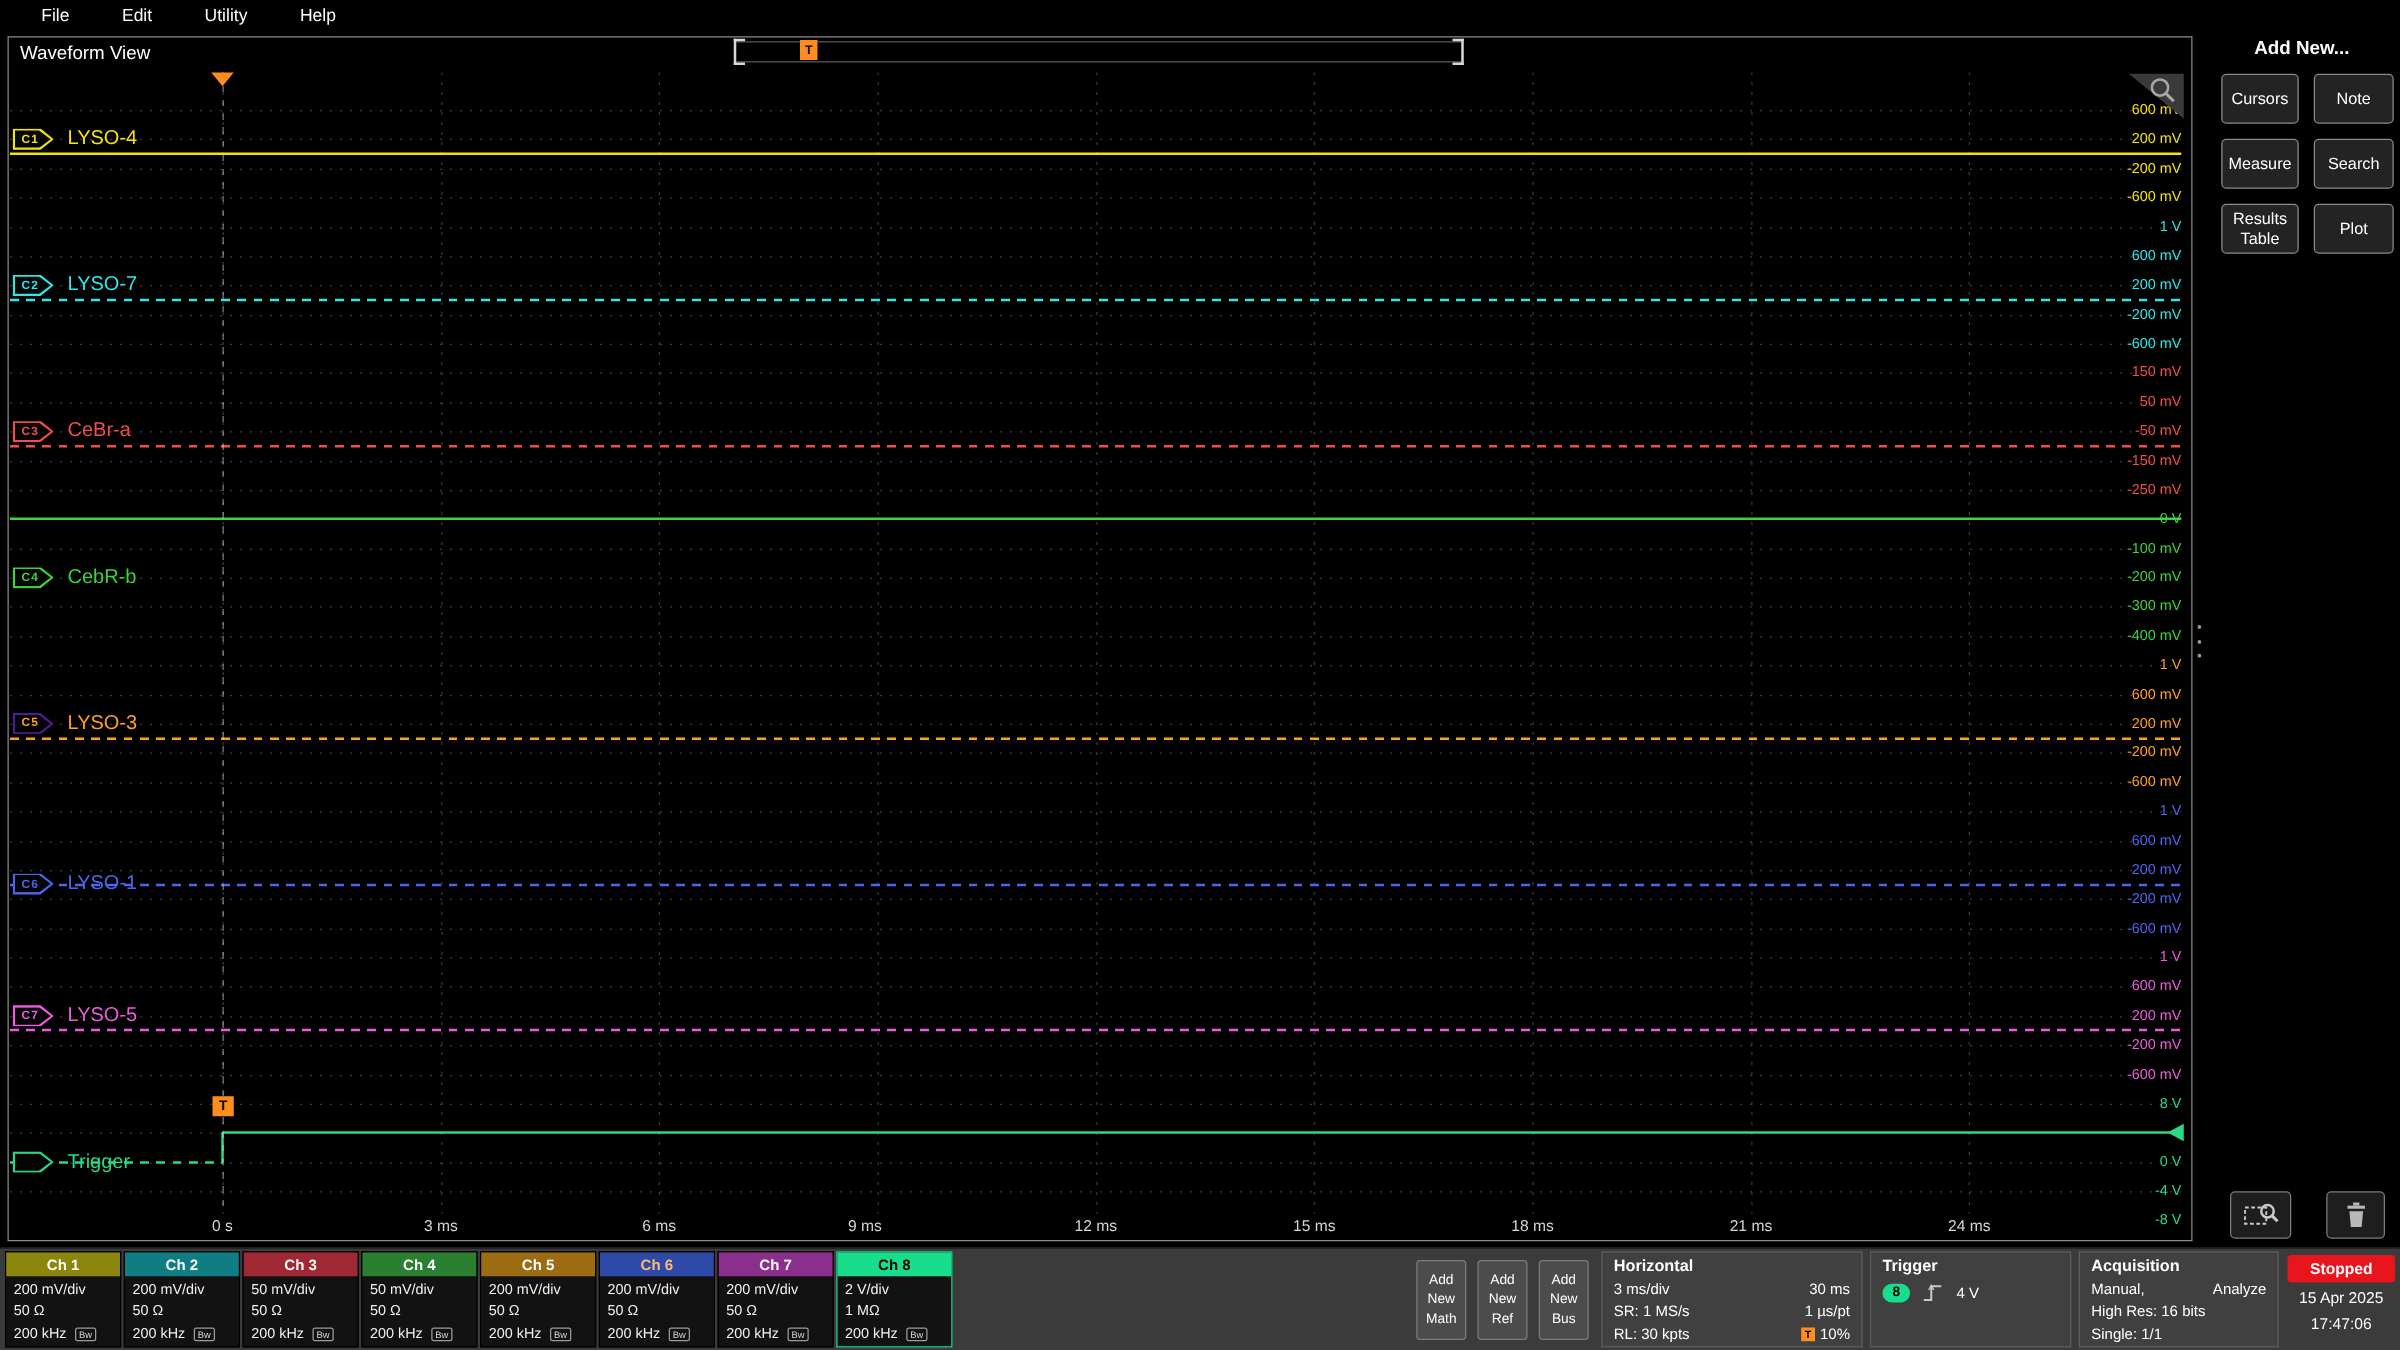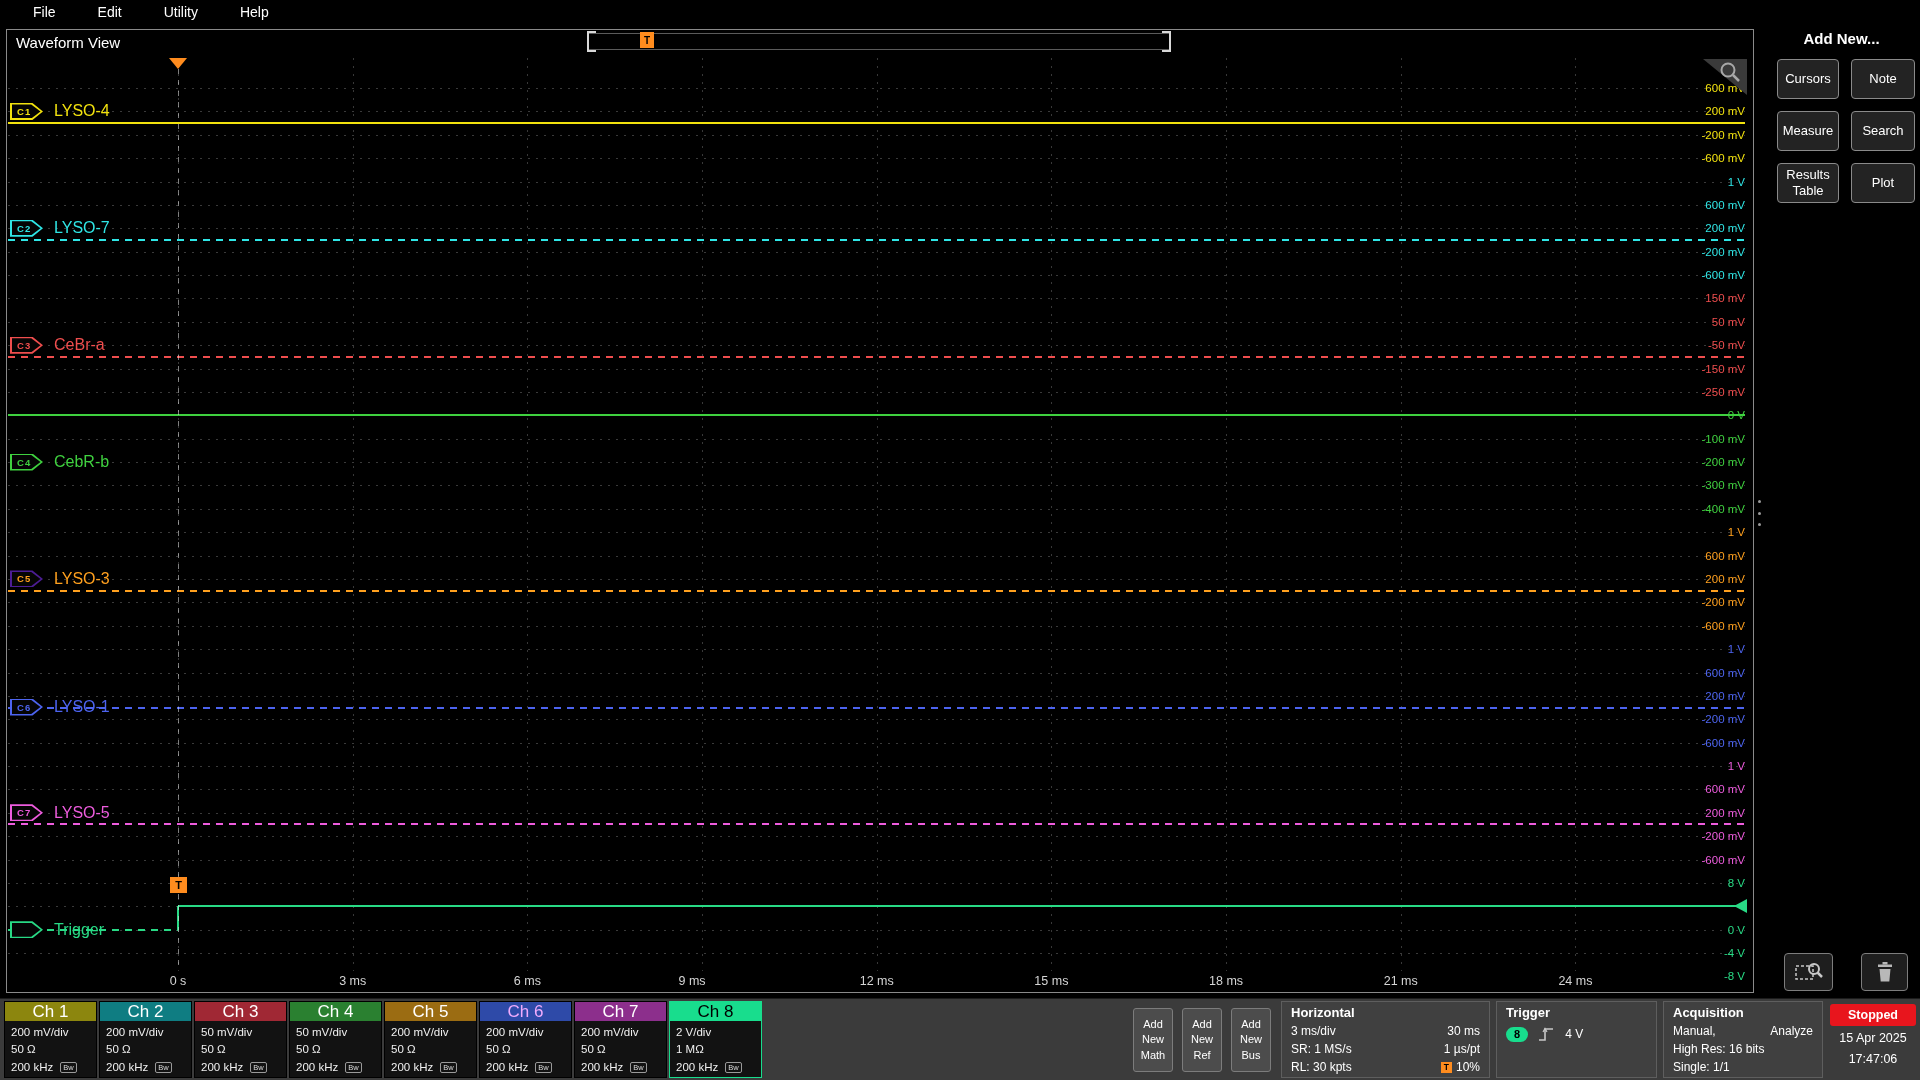--- a/index.html
+++ b/index.html
@@ -56,21 +56,21 @@
   .sb-btn{background:#232323;border:1px solid #8a8a8a;border-radius:4px;color:#fff;font-size:13px;display:flex;align-items:center;justify-content:center;text-align:center;min-height:34px;padding:2px;line-height:1.25;}
   .tool-btn{position:absolute;background:#1e1e1e;border:1px solid #7d7d7d;border-radius:4px;display:flex;align-items:center;justify-content:center;}
   #zoom-tool-btn{left:1784px;top:953px;width:47px;height:36px;}
   #trash-btn{left:1861px;top:953px;width:45px;height:36px;}
 
   
   #bottom-bar{position:absolute;left:0;top:998px;width:1920px;height:82px;background:#3b3b3b;border-top:1px solid #1c1c1c;box-sizing:border-box;}
   #ch-strip{position:absolute;left:4px;top:2px;display:flex;gap:2px;}
   .chbtn{width:93px;height:77px;background:#121212;border:1px solid #000;box-sizing:border-box;display:flex;flex-direction:column;}
   .chbtn.sel{border:1px solid #18dd8d;}
-  .chbtn-hd{height:19px;font-size:17px;font-weight:normal;display:flex;align-items:center;justify-content:center;flex:none;}
+  .chbtn-hd{height:19px;font-size:12px;font-weight:bold;display:flex;align-items:center;justify-content:center;flex:none;}
   .chbtn-body{flex:1;padding:3px 6px 0;color:#f0f0f0;font-size:11.5px;line-height:1.5;}
   .bw-row{display:flex;align-items:center;gap:7px;}
   .bw{display:inline-block;border:1px solid #9a9a9a;border-radius:2px;font-size:7.5px;padding:0 2px;color:#d8d8d8;line-height:9px;}
 
   #add-btns{position:absolute;left:1133px;top:9px;display:flex;gap:9px;}
   .addbtn{width:38px;height:62px;background:#4c4c4c;border:1px solid #7c7c7c;border-radius:3px;color:#fff;font-size:11px;line-height:1.4;display:flex;flex-direction:column;align-items:center;justify-content:center;text-align:center;}
 
   .panel{position:absolute;top:2px;height:77px;background:#404040;border:1px solid #5e5e5e;box-sizing:border-box;color:#fff;}
   #horizontal-panel{left:1281px;width:209px;}
   #trigger-panel{left:1496px;width:161px;}
@@ -365,21 +365,21 @@
           <div class="chbtn-body">
             <div>200 mV/div</div>
             <div>50 Ω</div>
             <div class="bw-row">
               <span>200 kHz</span>
               <span class="bw">Bw</span>
             </div>
           </div>
         </div>
         <div class="chbtn">
-          <div class="chbtn-hd" style="background: rgb(46, 74, 168); color: #f0abfc;">Ch 6</div>
+          <div class="chbtn-hd" style="background: rgb(46, 74, 168); color: #fdba74;">Ch 6</div>
           <div class="chbtn-body">
             <div>200 mV/div</div>
             <div>50 Ω</div>
             <div class="bw-row">
               <span>200 kHz</span>
               <span class="bw">Bw</span>
             </div>
           </div>
         </div>
         <div class="chbtn">

